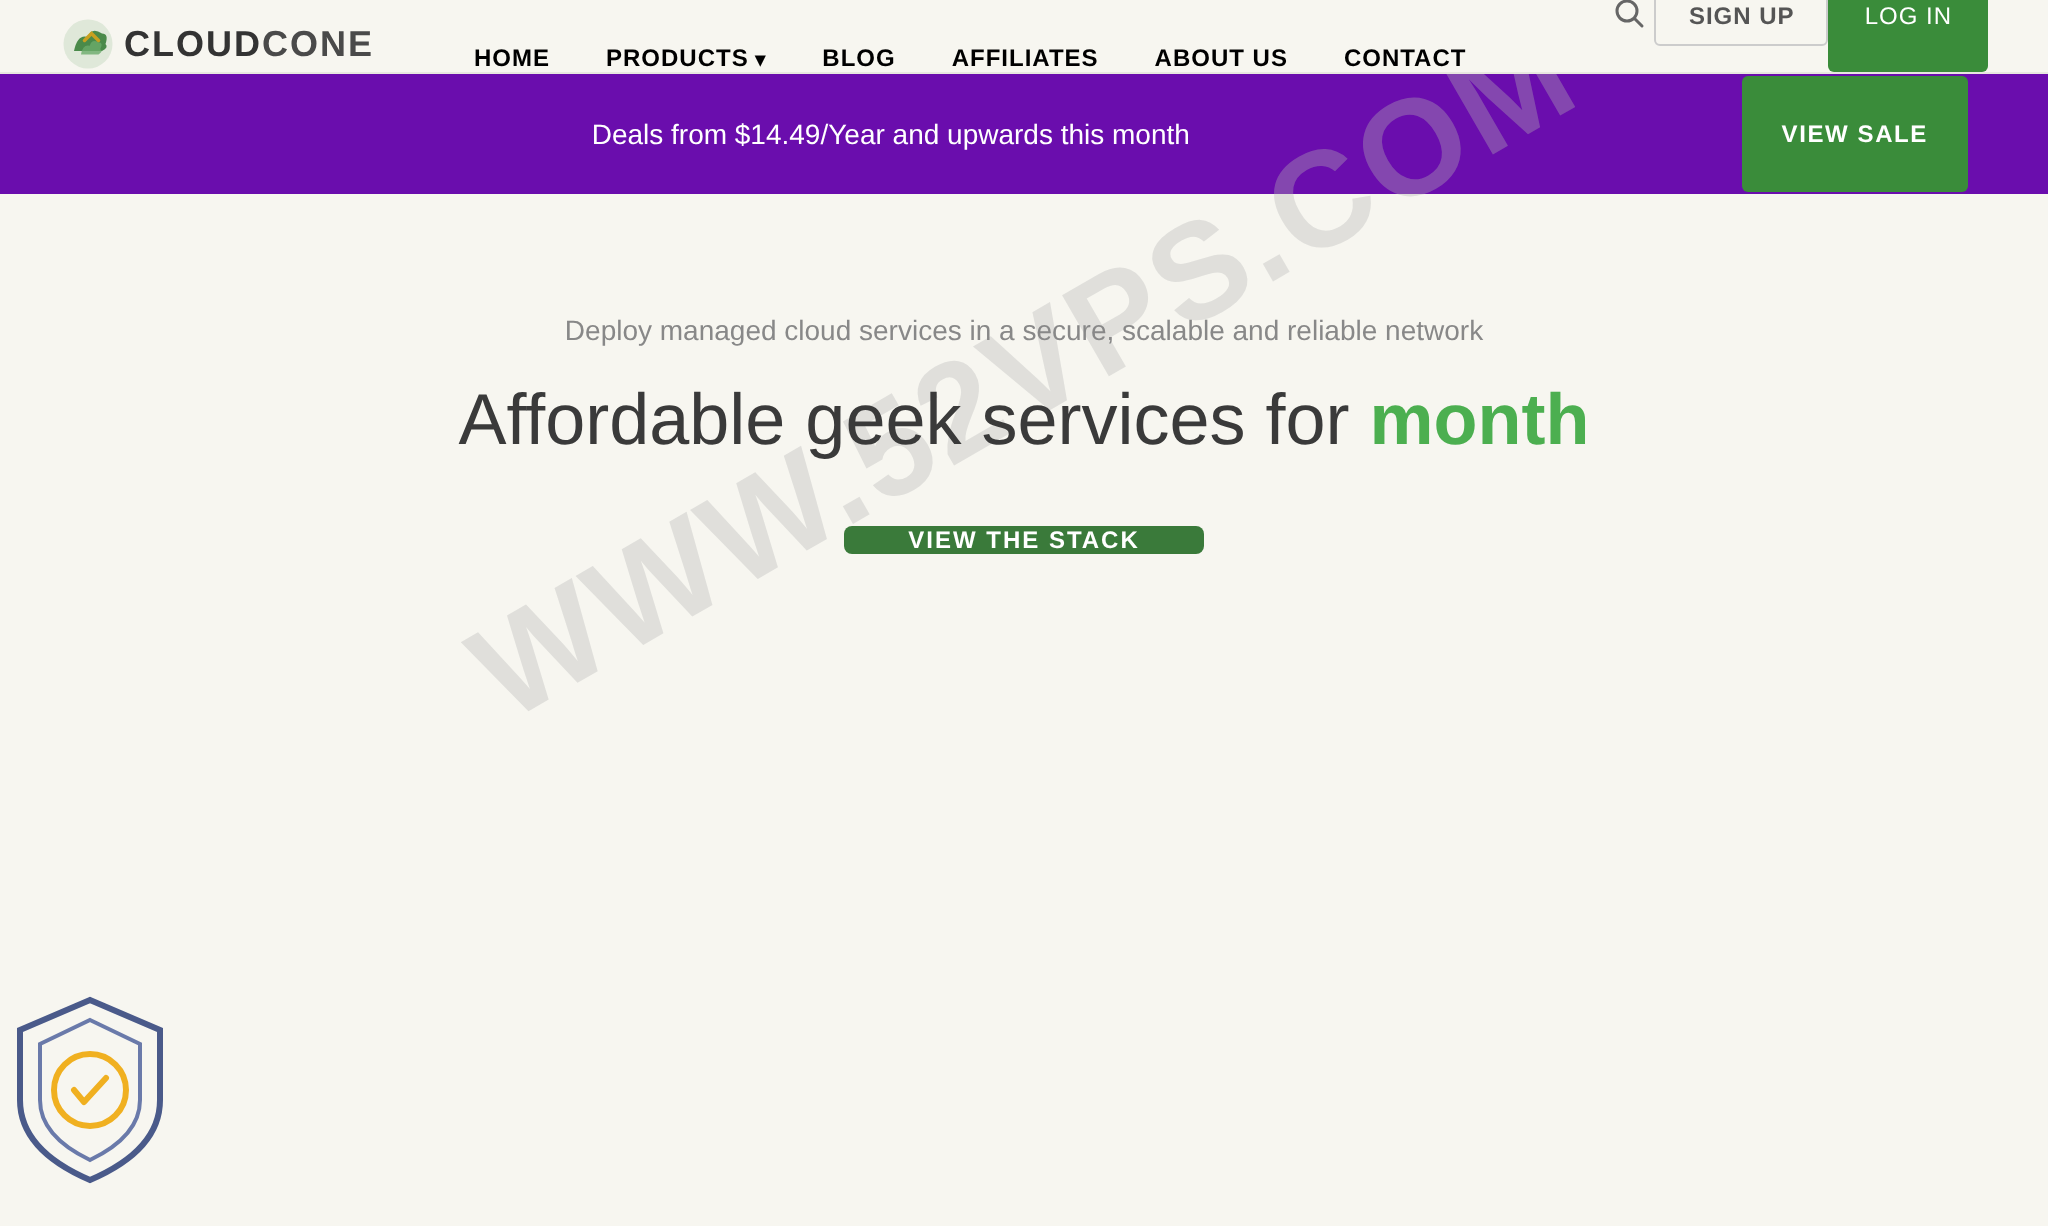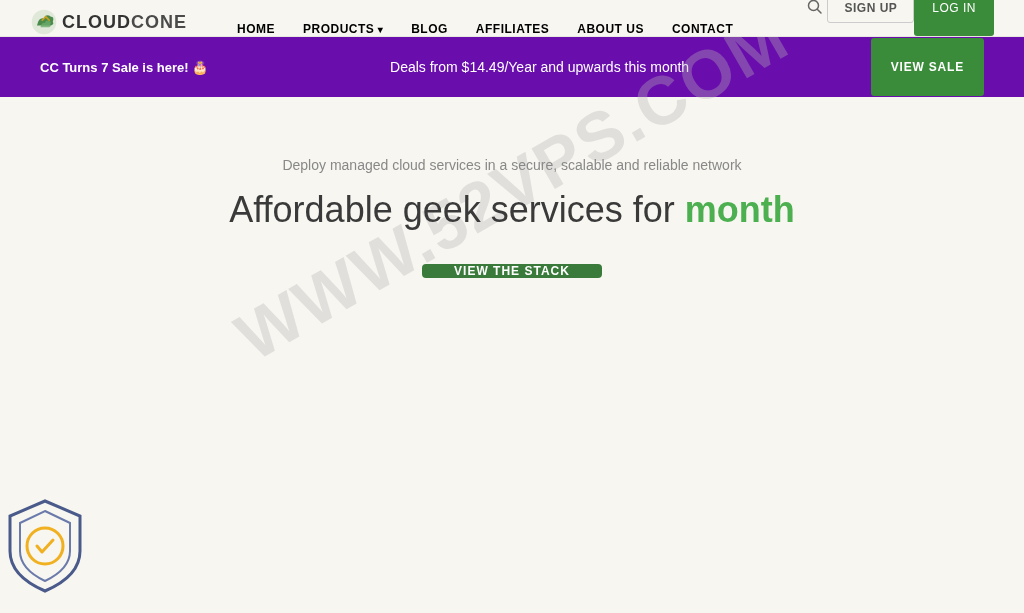--- a/index.html
+++ b/index.html
@@ -251,21 +251,20 @@
         <circle cx="6.5" cy="6.5" r="5" stroke="#666" stroke-width="1.5"></circle>
         <line x1="10.5" y1="10.5" x2="14" y2="14" stroke="#666" stroke-width="1.5" stroke-linecap="round"></line>
       </svg>
     </button>
     <button class="btn-signup">SIGN UP</button>
     <button class="btn-login">LOG IN</button>
   </div>
 </header>
 
 <div class="promo-banner">
-  <span class="banner-left">CC Turns 7 Sale is here! 🎂</span>
   <span class="banner-center">Deals from $14.49/Year and upwards this month</span>
   <button class="btn-view-sale">VIEW SALE</button>
 </div>
 
 <div class="main-content">
 
   <div class="watermark">WWW.52VPS.COM</div>
 
   <div class="content-wrapper">
     <p class="subtitle">Deploy managed cloud services in a secure, scalable and reliable network</p>

